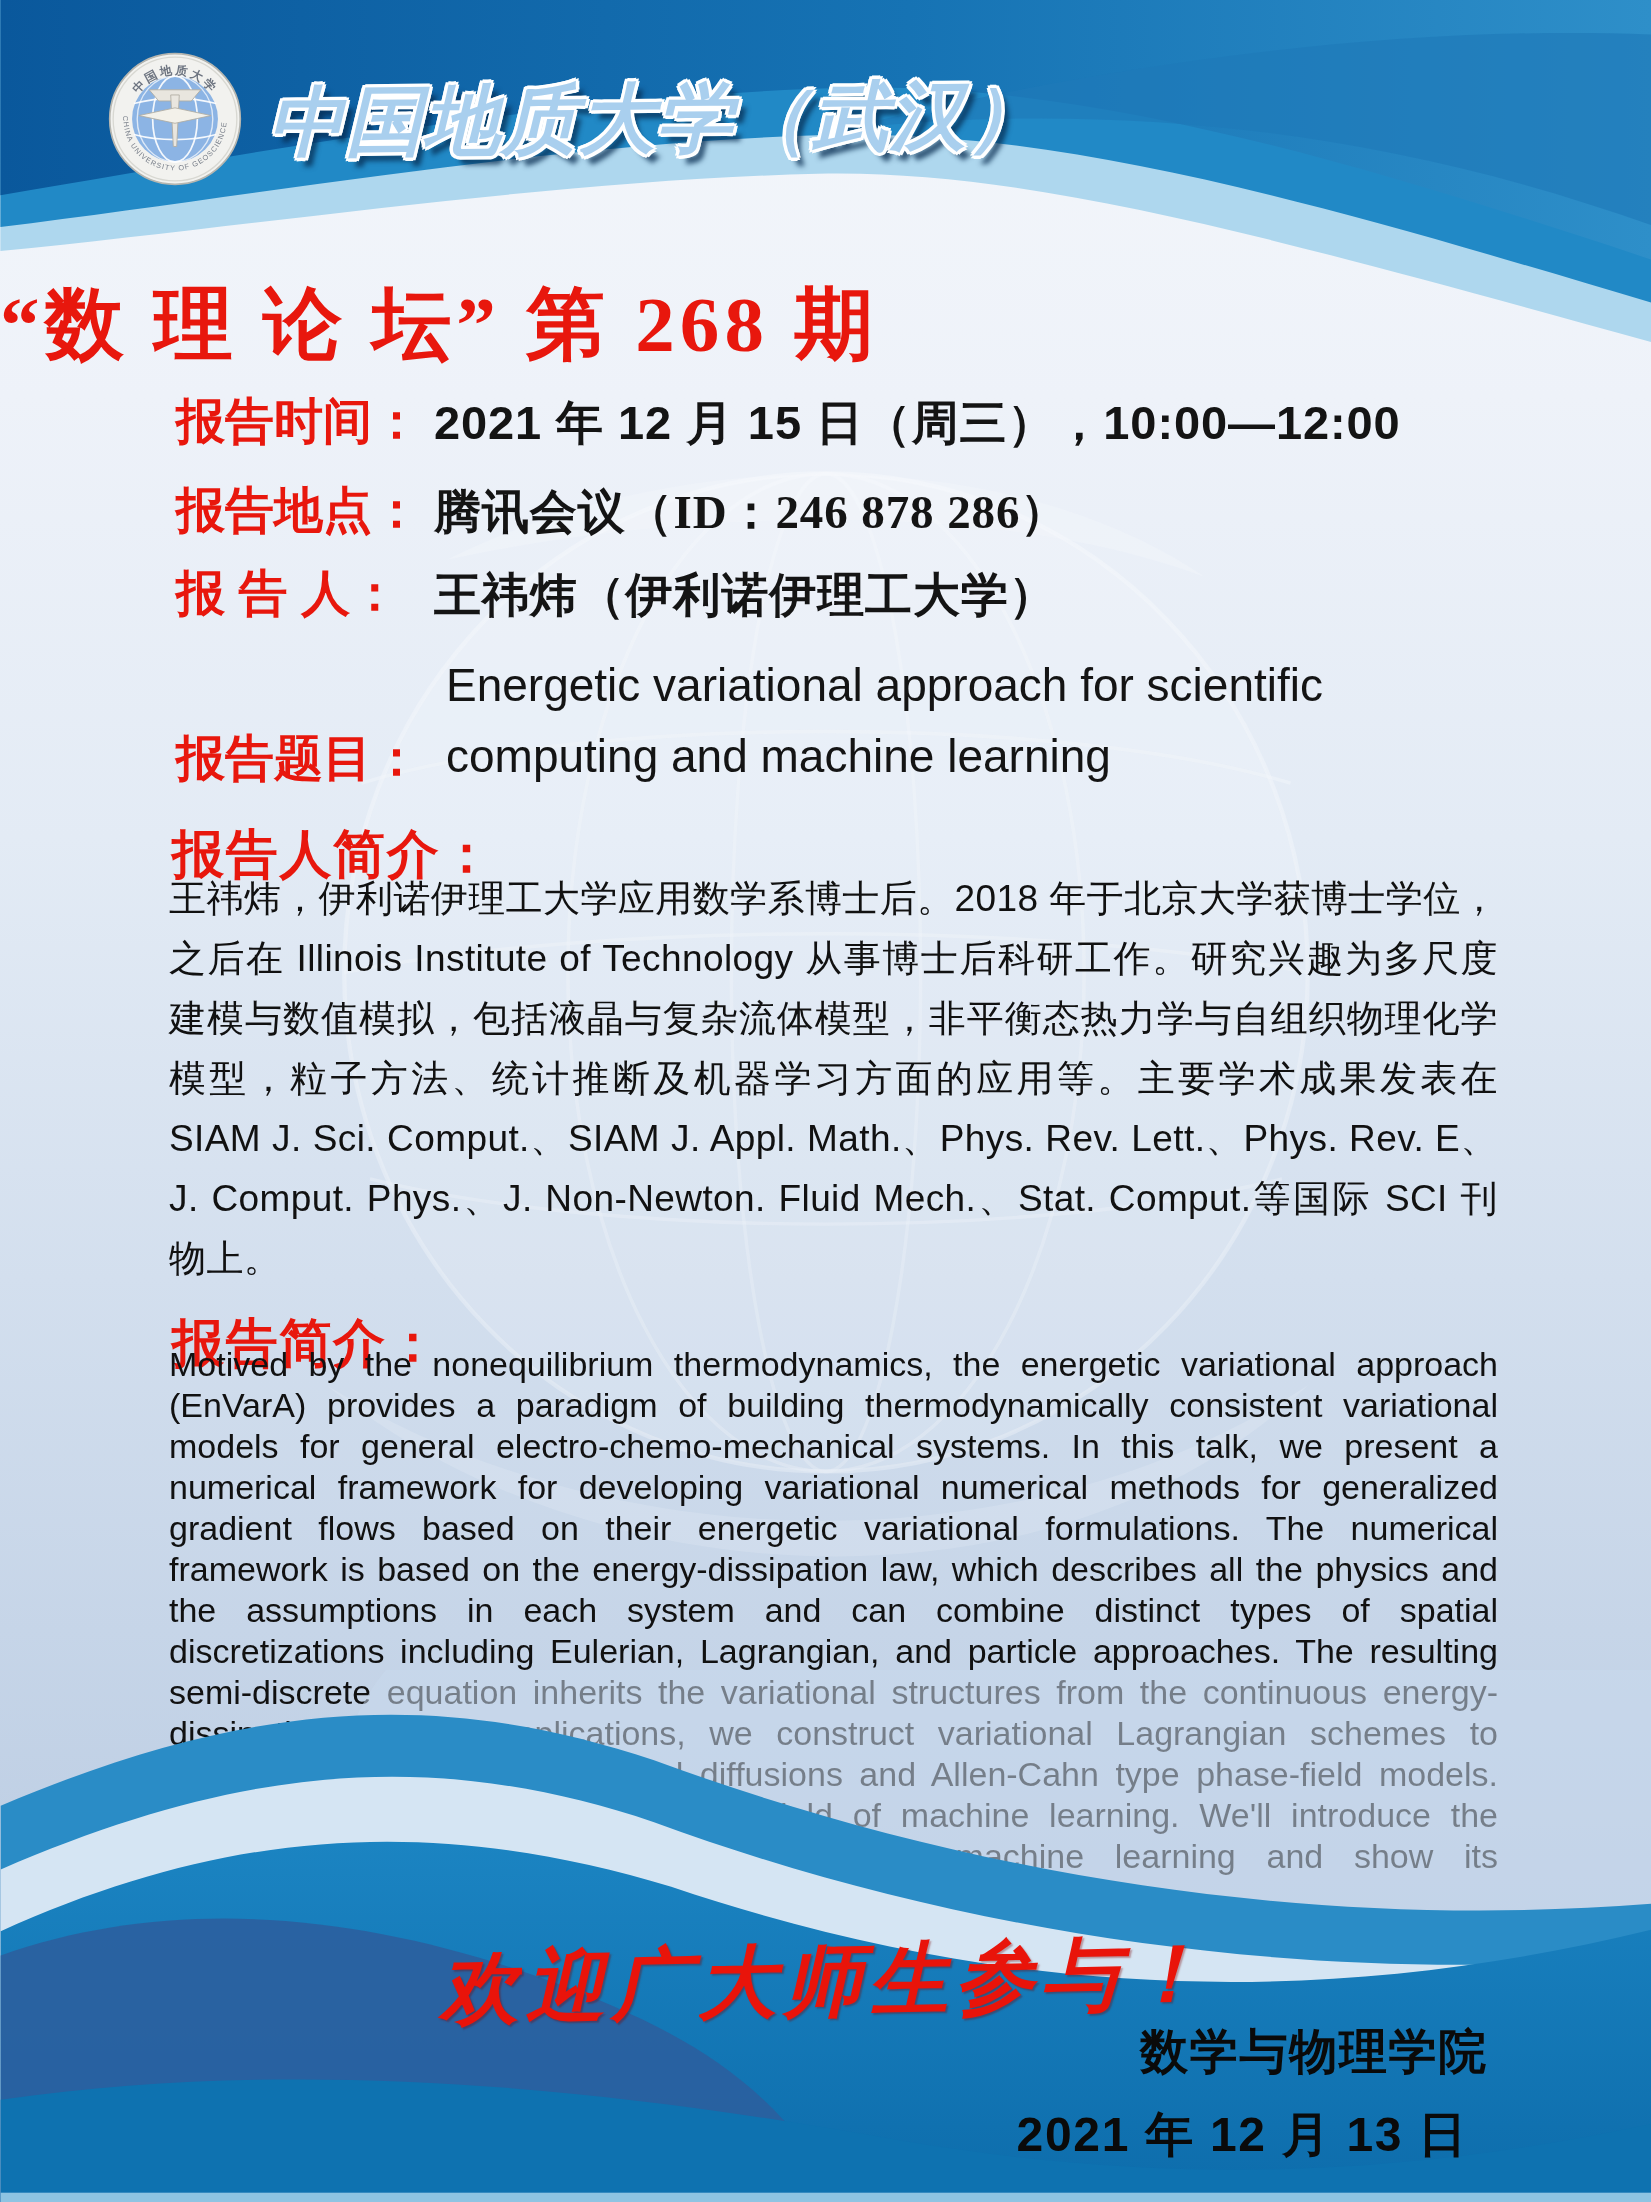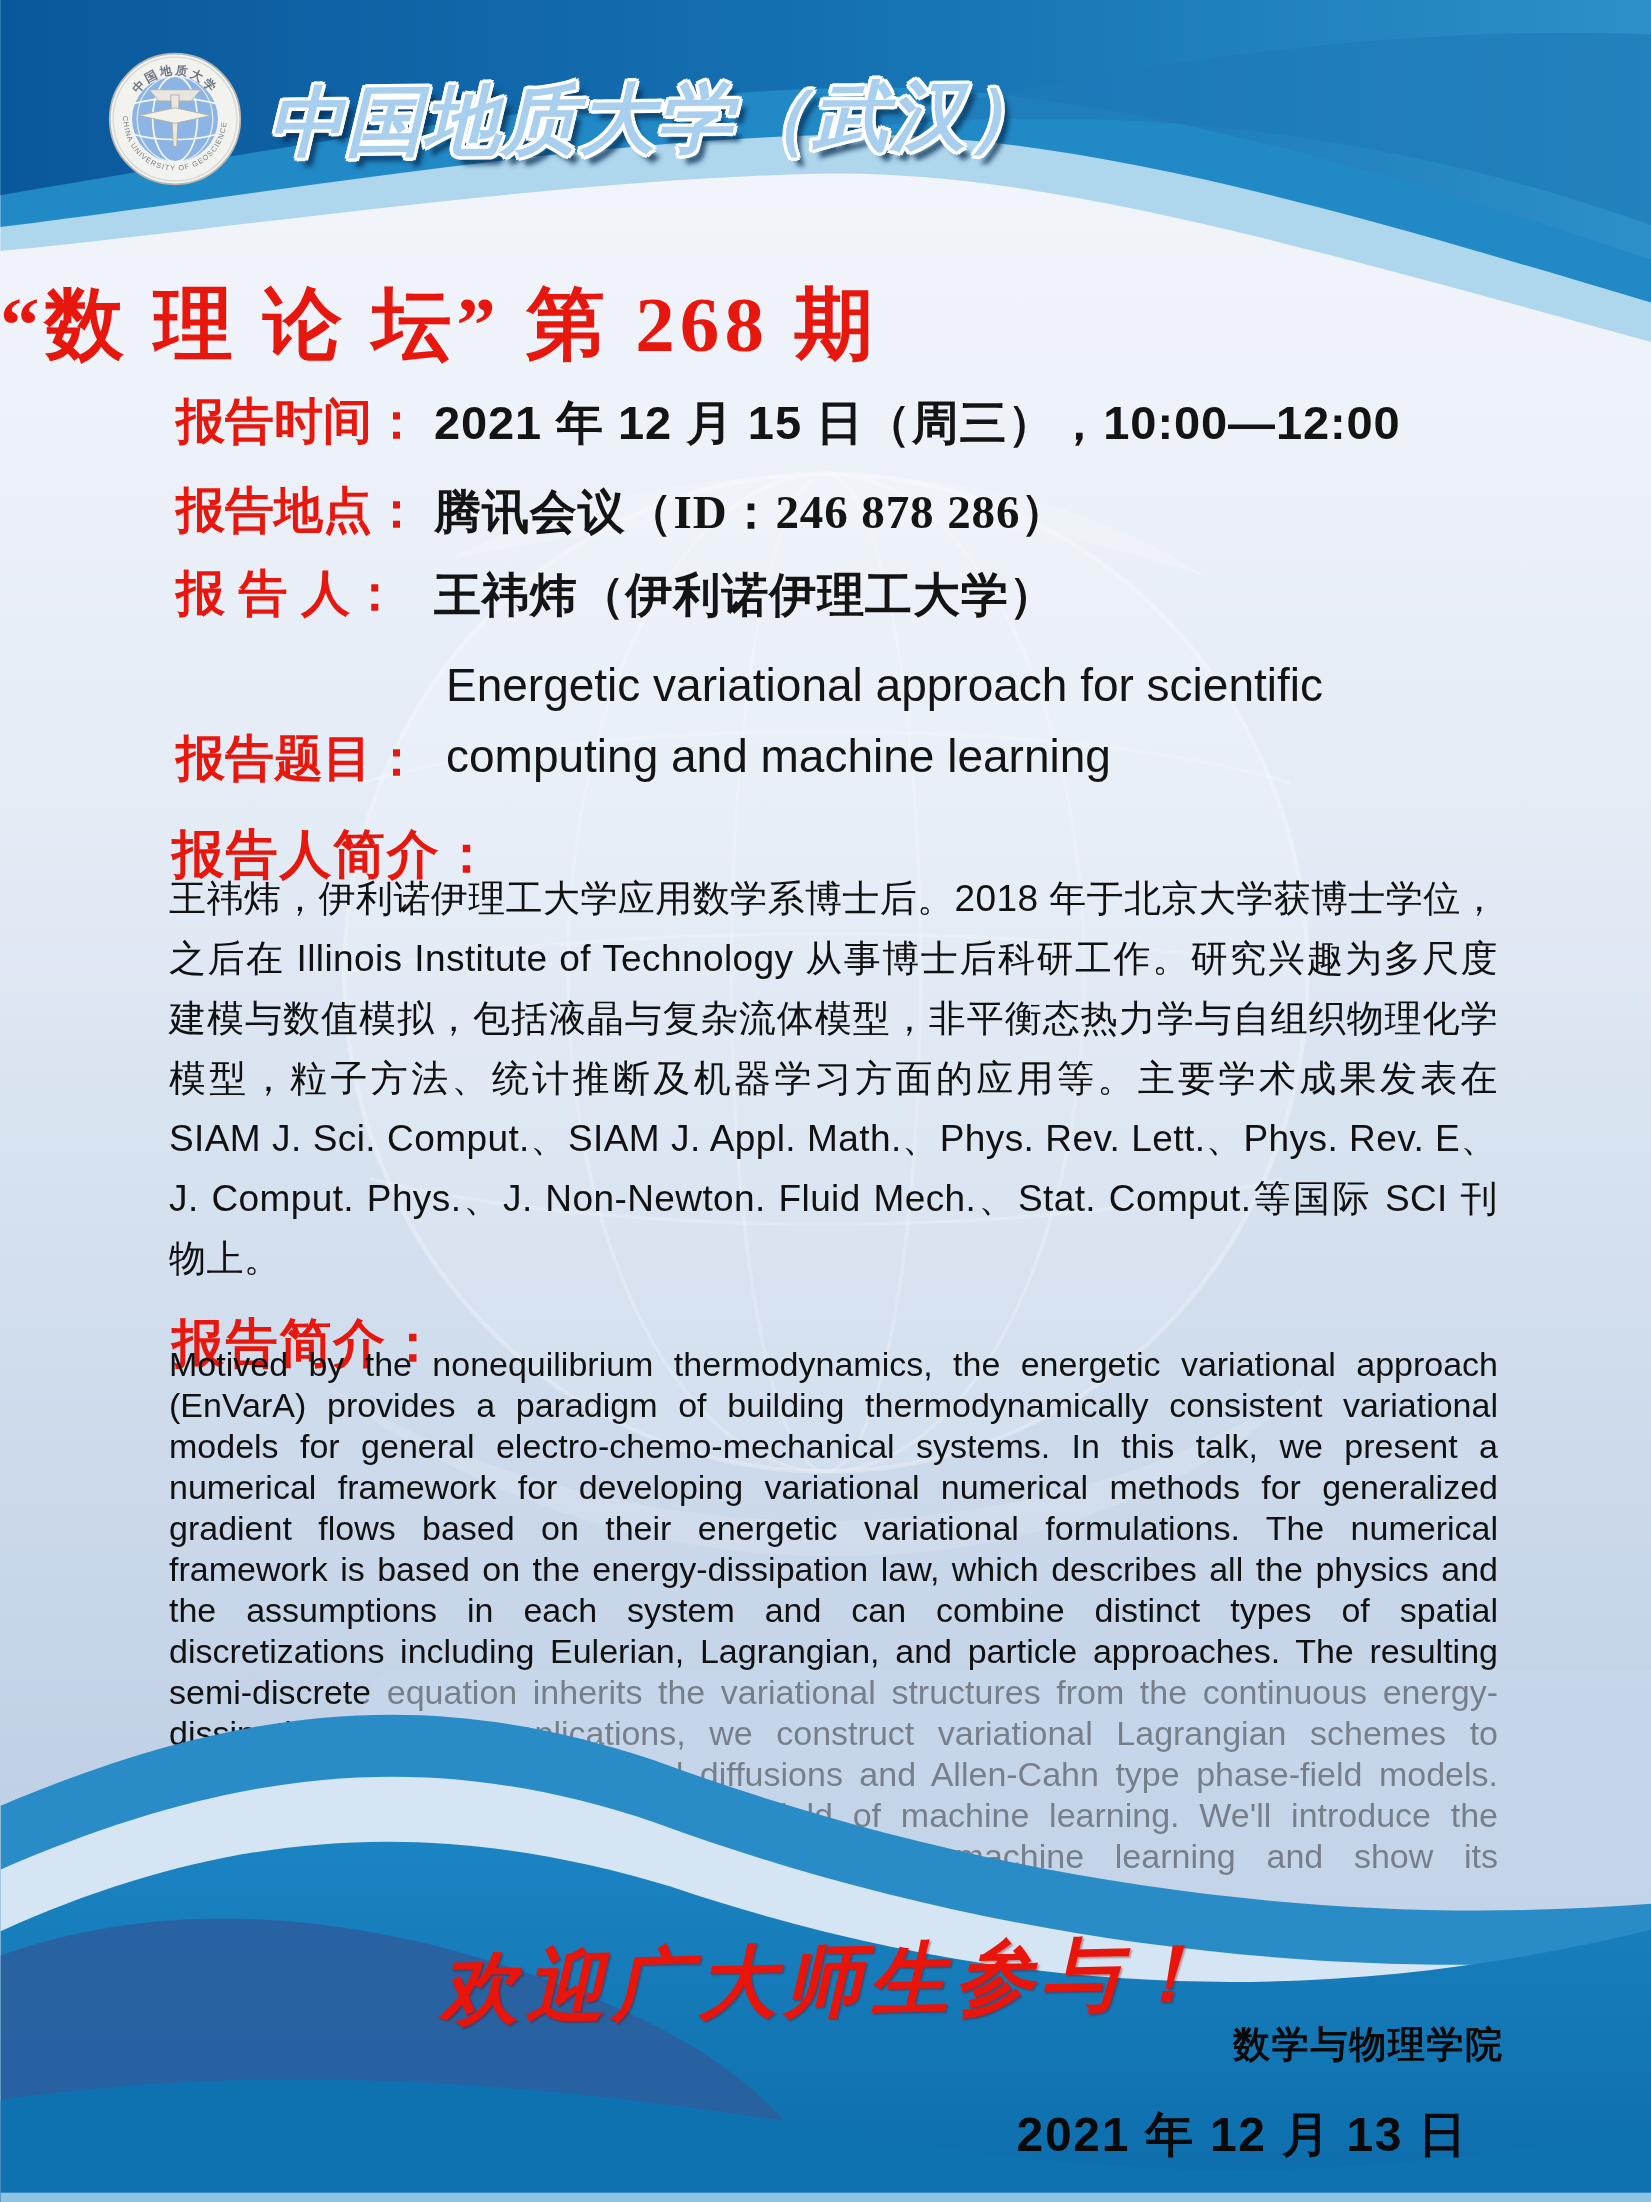--- a/index.html
+++ b/index.html
@@ -74,22 +74,22 @@
 
   
   .welcome{
     position:absolute;top:1929px;left:0;width:100%;text-align:center;
     color:#e9140a;font-weight:700;font-style:italic;
     font-size:79px;letter-spacing:6.9px;white-space:nowrap;
     transform:rotate(-1.2deg);
     text-shadow:1.7px 1.7px 1.7px rgba(120,0,0,.35);
   }
   .org{
-    position:absolute;top:2020px;right:148px;
-    color:#0a0a0a;font-weight:600;font-size:37px;letter-spacing:1.7px;white-space:nowrap;
+    position:absolute;top:2020px;right:164px;
+    color:#0a0a0a;font-weight:600;font-size:48px;letter-spacing:1.7px;white-space:nowrap;
   }
   .sign-date{
     position:absolute;top:2103px;right:184px;
     color:#0a0a0a;font-weight:600;font-size:48px;letter-spacing:1.7px;white-space:nowrap;
   }
 </style>
 </head>
 <body>
 
 <div class="poster">

